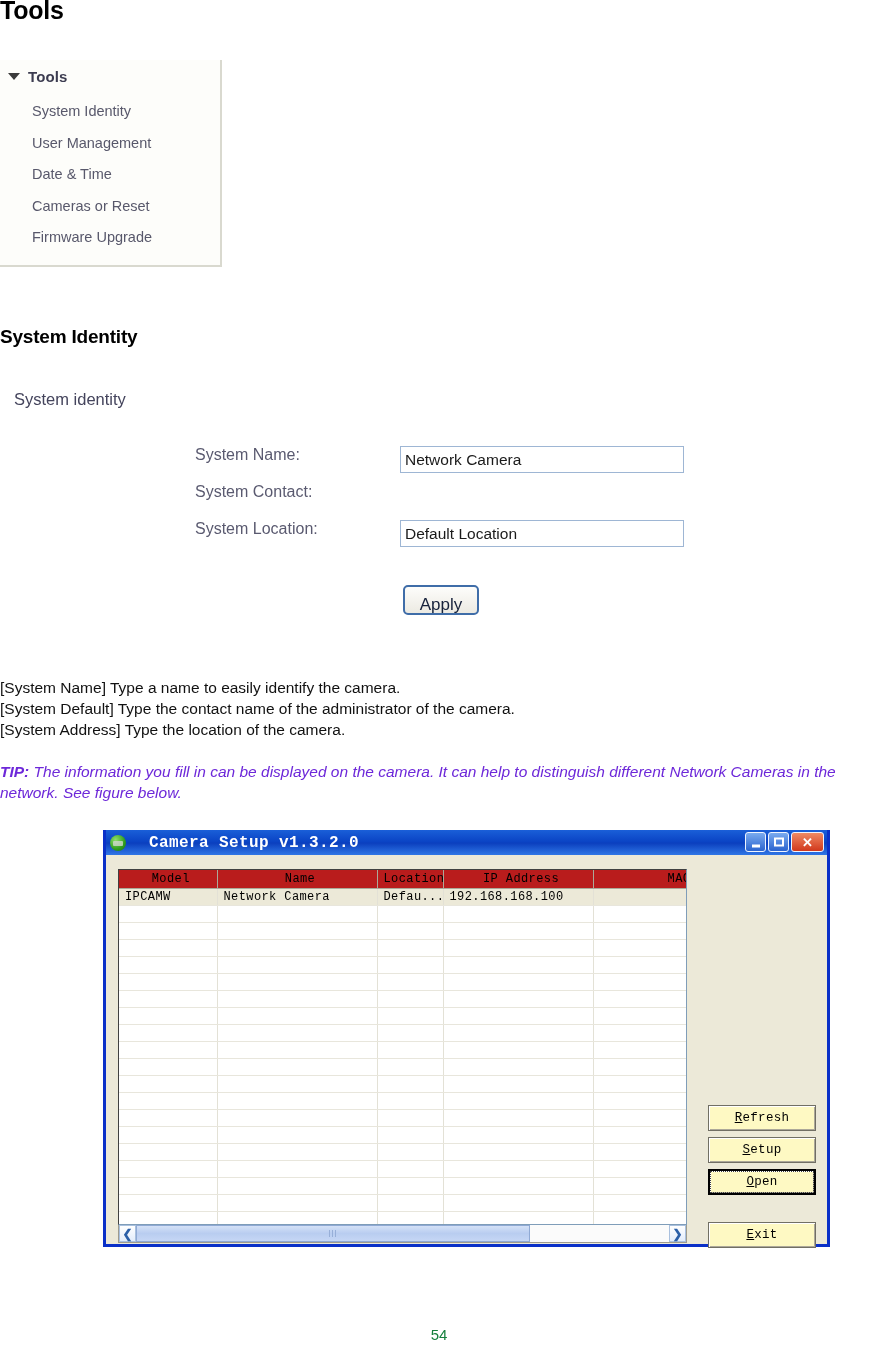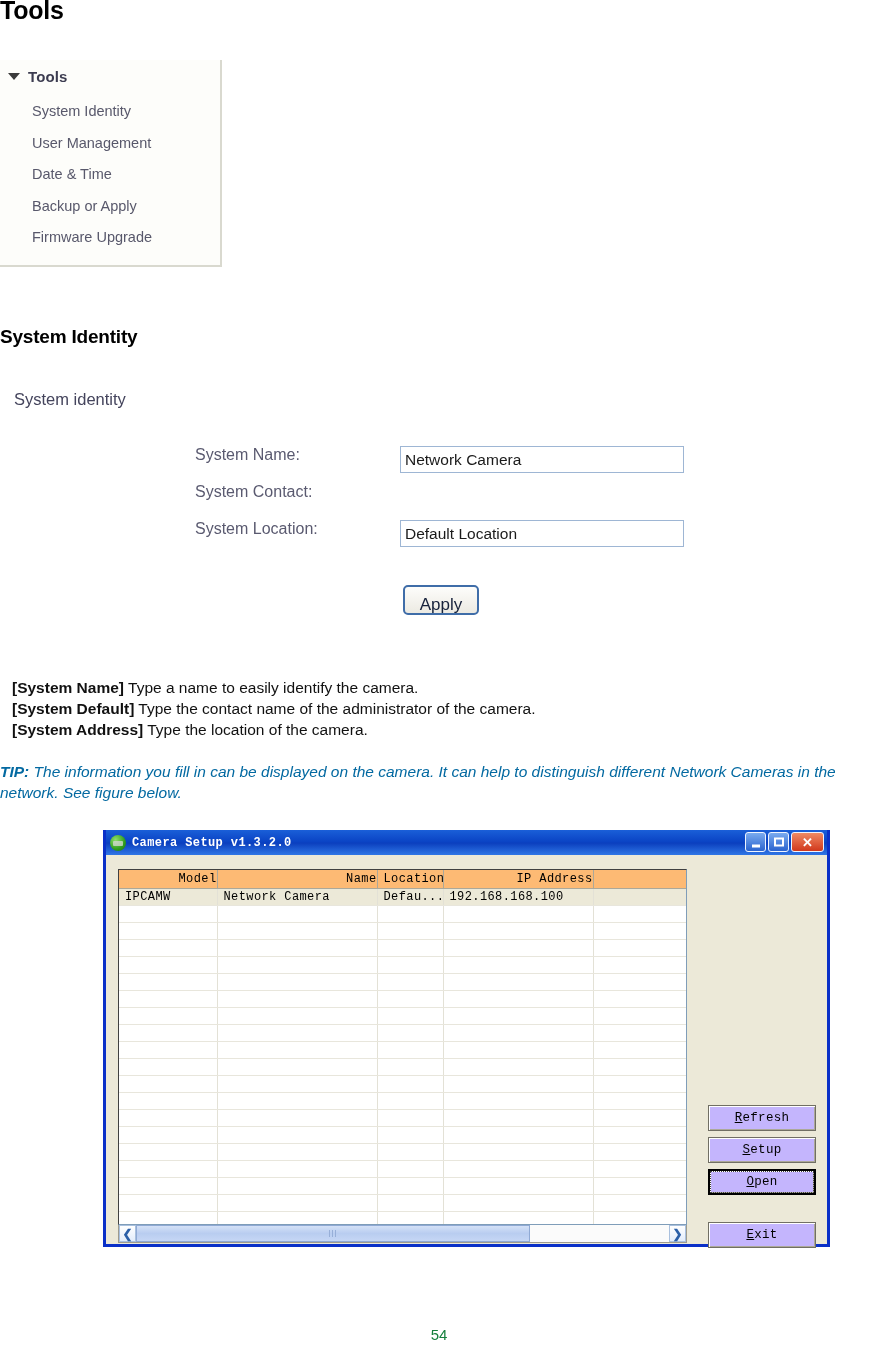--- a/index.html
+++ b/index.html
@@ -136,33 +136,33 @@
 
   
   .body-text {
     position: absolute;
     left: 0px;
     font-size: 15.5px;
     line-height: 20.5px;
     color: #111;
     white-space: nowrap;
   }
-  .body-text b { font-weight: bold; margin-left: 12px; }
+  .body-text b { font-weight: normal; }
   #p1 { top: 678px; }
   #p2 { top: 699px; }
   #p3 { top: 720px; }
   .tip-block {
     position: absolute;
     left: 0px;
     top: 761px;
     width: 878px;
     font-size: 15.5px;
     line-height: 21px;
     font-style: italic;
-    color: #0369a1;
+    color: #6d28d9;
   }
   .tip-block b { font-weight: bold; font-style: italic; }
 
   
   .dialog {
     position: absolute;
     left: 103px;
     top: 830px;
     width: 727px;
     height: 417px;
@@ -192,24 +192,24 @@
     content: "";
     position: absolute;
     left: 3px; top: 6px;
     width: 10px; height: 5px;
     background: #d8d8d8;
     border-radius: 1px;
     opacity: .75;
   }
   .title-text {
     font-family: "Liberation Mono", monospace;
-    font-size: 12px;
+    font-size: 16px;
     font-weight: bold;
     color: #ffffff;
-    margin-left: 6px;
+    margin-left: 23px;
     letter-spacing: 0.4px;
     white-space: nowrap;
   }
   .title-btns {
     position: absolute;
     right: 3px; top: 2px;
     display: flex;
     gap: 2px;
   }
   .tbtn {
@@ -268,25 +268,25 @@
     overflow: hidden;
   }
   table.lv {
     border-collapse: collapse;
     table-layout: fixed;
     width: 640px;
     font-family: "Liberation Mono", monospace;
     font-size: 12px;
   }
   table.lv th {
-    background: #fdba74;
+    background: #b91c1c;
     border-right: 1px solid #aca899;
     border-bottom: 1px solid #aca899;
     height: 18px;
-    text-align: right;
+    text-align: center;
     font-weight: normal;
     color: #000;
     padding: 0 0 0 6px;
     letter-spacing: .4px;
     box-sizing: border-box;
   }
   table.lv td {
     border-right: 1px solid #e3e1d6;
     border-bottom: 1px solid #e8e6dc;
     height: 17px;
@@ -356,21 +356,21 @@
     position: absolute;
     left: 602px;
     top: 250px;
     width: 108px;
   }
   .dbtn {
     display: block;
     width: 108px;
     height: 26px;
     margin-bottom: 6px;
-    background: #c4b5fd;
+    background: #fef9c3;
     border: 1px solid #716f64;
     box-shadow: inset 1px 1px 0 #ffffff, inset -1px -1px 0 #aca899;
     font-family: "Liberation Mono", monospace;
     font-size: 12.5px;
     color: #000;
     cursor: pointer;
     padding: 0;
     letter-spacing: .3px;
     box-sizing: border-box;
   }
@@ -405,21 +405,21 @@
 
 <div class="nav-panel">
   <div class="nav-root">
     <span class="nav-caret"></span>
     <span class="nav-root-label">Tools</span>
   </div>
   <div class="nav-list">
     <div class="nav-item">System Identity</div>
     <div class="nav-item">User Management</div>
     <div class="nav-item">Date &amp; Time</div>
-    <div class="nav-item">Backup or Apply</div>
+    <div class="nav-item">Cameras or Reset</div>
     <div class="nav-item">Firmware Upgrade</div>
   </div>
 </div>
 
 <div class="page-heading" id="h-sysid">System Identity</div>
 
 <div class="identity-panel">
   <div class="identity-title">System identity</div>
 
   <div class="form-rows">

